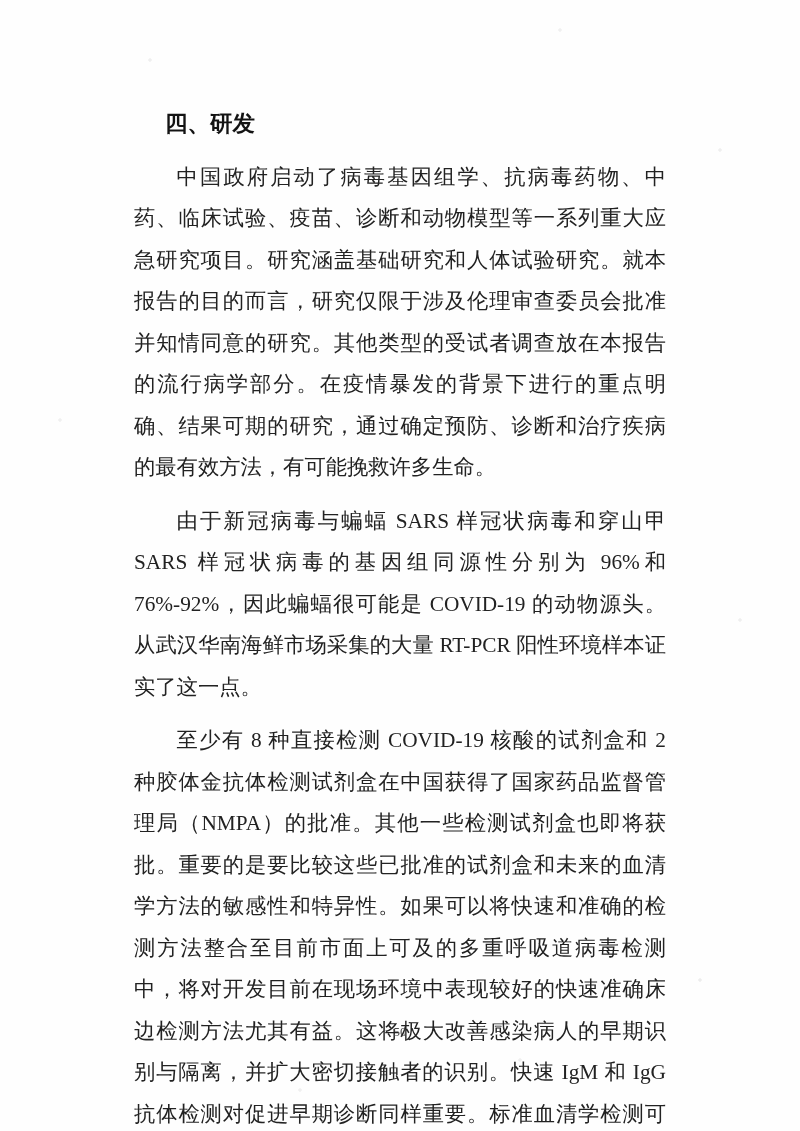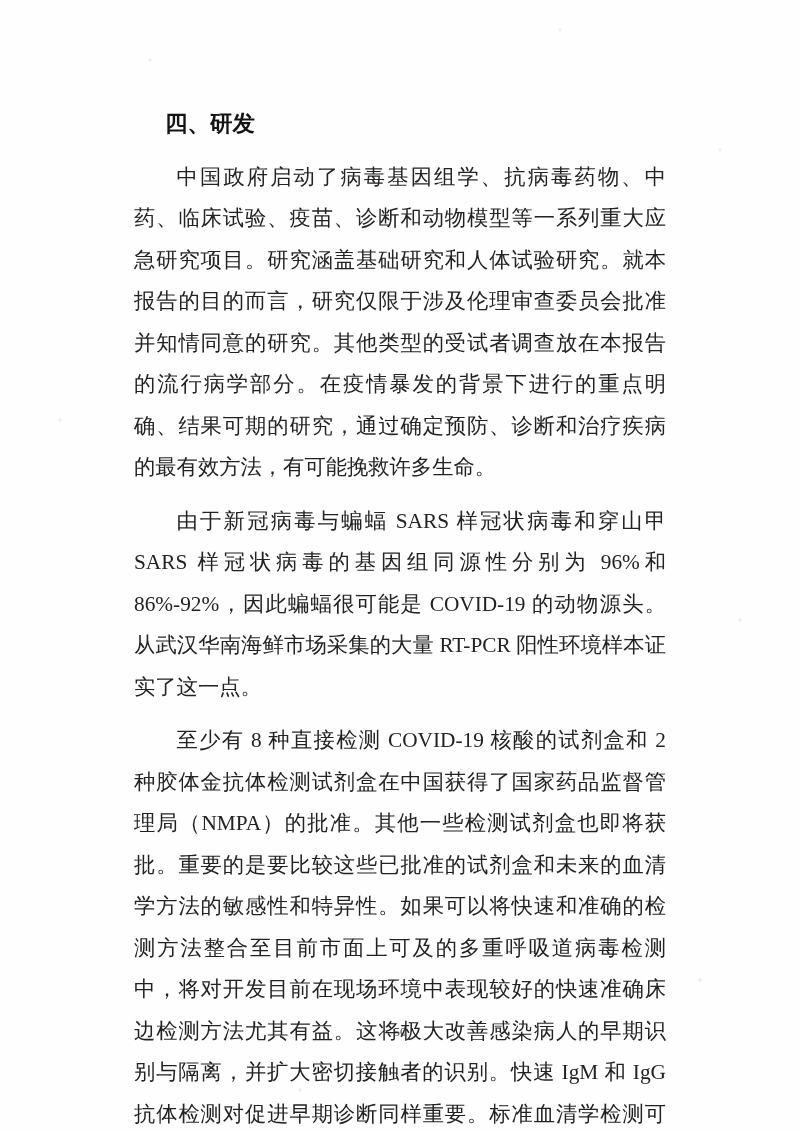--- a/index.html
+++ b/index.html
@@ -63,17 +63,17 @@
     color: #4a4a4a;
   }
 </style>
 </head>
 <body>
 
 <div class="page">
   <div class="content">
     <h2 class="heading">四、研发</h2>
     <p class="para">中国政府启动了病毒基因组学、抗病毒药物、中药、临床试验、疫苗、诊断和动物模型等一系列重大应急研究项目。研究涵盖基础研究和人体试验研究。就本报告的目的而言，研究仅限于涉及伦理审查委员会批准并知情同意的研究。其他类型的受试者调查放在本报告的流行病学部分。在疫情暴发的背景下进行的重点明确、结果可期的研究，通过确定预防、诊断和治疗疾病的最有效方法，有可能挽救许多生命。</p>
-    <p class="para">由于新冠病毒与蝙蝠 SARS 样冠状病毒和穿山甲 SARS 样冠状病毒的基因组同源性分别为 96%和 86%-92%，因此蝙蝠很可能是 COVID-19 的动物源头。从武汉华南海鲜市场采集的大量 RT-PCR 阳性环境样本证实了这一点。</p>
+    <p class="para">由于新冠病毒与蝙蝠 SARS 样冠状病毒和穿山甲 SARS 样冠状病毒的基因组同源性分别为 96%和 76%-92%，因此蝙蝠很可能是 COVID-19 的动物源头。从武汉华南海鲜市场采集的大量 RT-PCR 阳性环境样本证实了这一点。</p>
     <p class="para">至少有 8 种直接检测 COVID-19 核酸的试剂盒和 2 种胶体金抗体检测试剂盒在中国获得了国家药品监督管理局（NMPA）的批准。其他一些检测试剂盒也即将获批。重要的是要比较这些已批准的试剂盒和未来的血清学方法的敏感性和特异性。如果可以将快速和准确的检测方法整合至目前市面上可及的多重呼吸道病毒检测中，将对开发目前在现场环境中表现较好的快速准确床边检测方法尤其有益。这将极大改善感染病人的早期识别与隔离，并扩大密切接触者的识别。快速 IgM 和 IgG 抗体检测对促进早期诊断同样重要。标准血清学检测可用于血清学调查背景下的回顾性诊断，有</p>
   </div>
   <div class="page-number">50</div>
 </div>
 
 </body></html>

